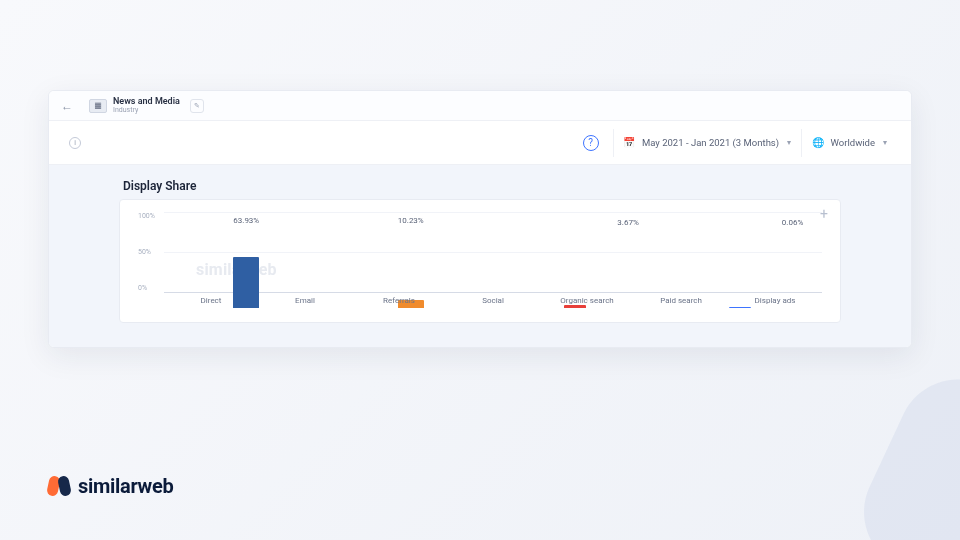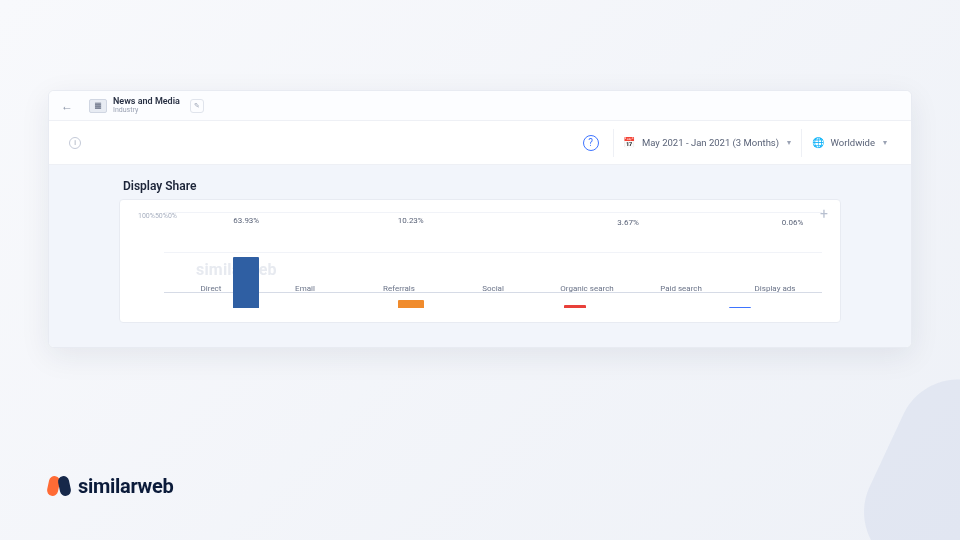--- a/index.html
+++ b/index.html
@@ -151,21 +151,21 @@
     position: relative;
     height: 100px;
     margin-left: 26px;
   }
   .yaxis {
     position: absolute;
     left: -26px;
     top: 0;
     height: 80px;
     display: flex;
-    flex-direction: row;
+    flex-direction: column;
     justify-content: space-between;
     font-size: 7px;
     color: #a8b0c0;
     text-align: left;
     width: 22px;
   }
   .grid {
     position: absolute;
     left: 0; right: 0;
     border-top: 1px solid #f1f3f8;
@@ -200,21 +200,21 @@
     color: #5a6378;
     white-space: nowrap;
   }
   .barcell.small .barlabel {
     transform: translate(-50%, -1px);
     left: auto;
     right: 8px;
   }
   .xaxis {
     position: absolute;
-    top: 72px;
+    top: 84px;
     left: 0; right: 0;
     display: flex;
   }
   .xcell {
     flex: 1;
     text-align: center;
     font-size: 8px;
     color: #6a7388;
   }
   .watermark {

